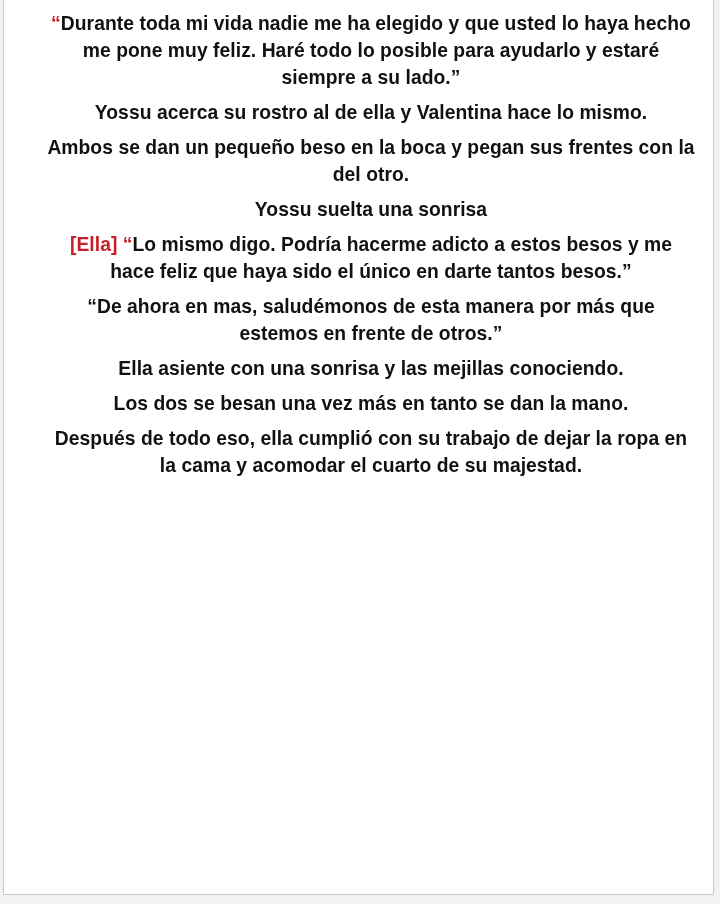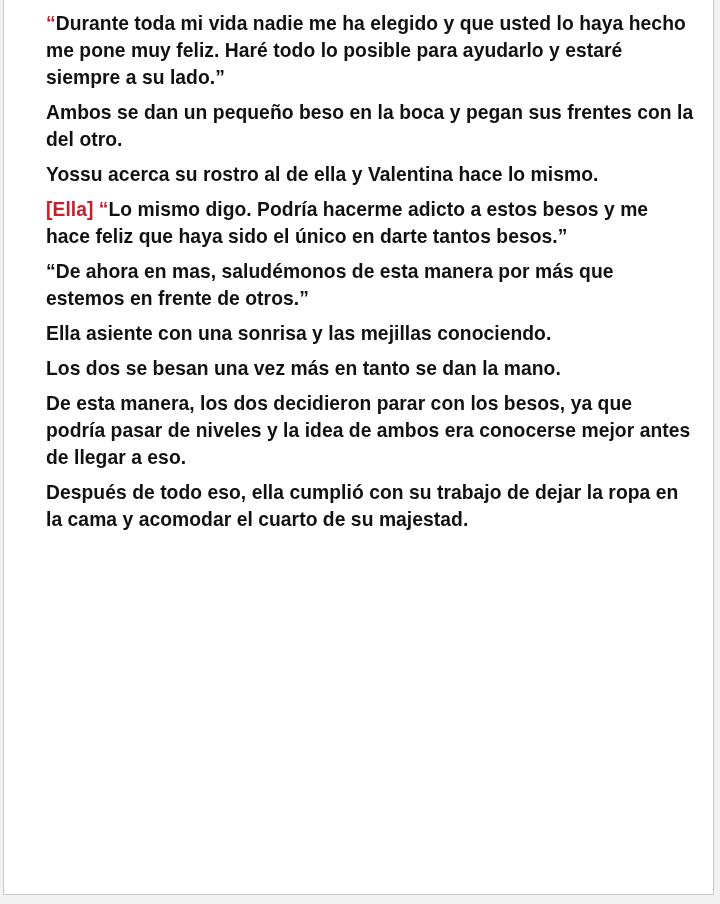--- a/index.html
+++ b/index.html
@@ -28,50 +28,51 @@
     position: absolute;
     left: 42px;
     top: 12px;
     width: 650px;
     font-family: "Liberation Sans", "DejaVu Sans", sans-serif;
     font-weight: bold;
     font-size: 19.3px;
     line-height: 27px;
     color: #111111;
     letter-spacing: 0.05px;
+    text-align: center;
   }
   .para {
     margin: 0 0 8px 0;
     padding: 0;
   }
   .red {
     color: #c8202a;
   }
 </style>
 </head>
 <body>
 
 <div class="page">
   <div class="content">
 
     <p class="para"><span class="red">“</span><span>Durante toda mi vida nadie me ha elegido y que usted lo haya hecho me pone muy feliz. Haré todo lo posible para ayudarlo y estaré siempre a su lado.”</span></p>
 
 
+    <p class="para"><span>Yossu acerca su rostro al de ella y Valentina hace lo mismo.</span></p>
+
     <p class="para"><span>Ambos se dan un pequeño beso en la boca y pegan sus frentes con la del otro.</span></p>
 
-    <p class="para"><span>Yossu acerca su rostro al de ella y Valentina hace lo mismo.</span></p>
 
-
+    <p class="para"><span>Yossu suelta una sonrisa</span></p>
 
     <p class="para"><span class="red">[Ella] “</span><span>Lo mismo digo. Podría hacerme adicto a estos besos y me hace feliz que haya sido el único en darte tantos besos.”</span></p>
 
     <p class="para"><span>“De ahora en mas, saludémonos de esta manera por más que estemos en frente de otros.”</span></p>
 
     <p class="para"><span>Ella asiente con una sonrisa y las mejillas conociendo.</span></p>
 
     <p class="para"><span>Los dos se besan una vez más en tanto se dan la mano.</span></p>
 
-    <p class="para"><span>De esta manera, los dos decidieron parar con los besos, ya que podría pasar de niveles y la idea de ambos era conocerse mejor antes de llegar a eso.</span></p>
 
     <p class="para"><span>Después de todo eso, ella cumplió con su trabajo de dejar la ropa en la cama y acomodar el cuarto de su majestad.</span></p>
 
   </div>
 </div>
 
 </body></html>

